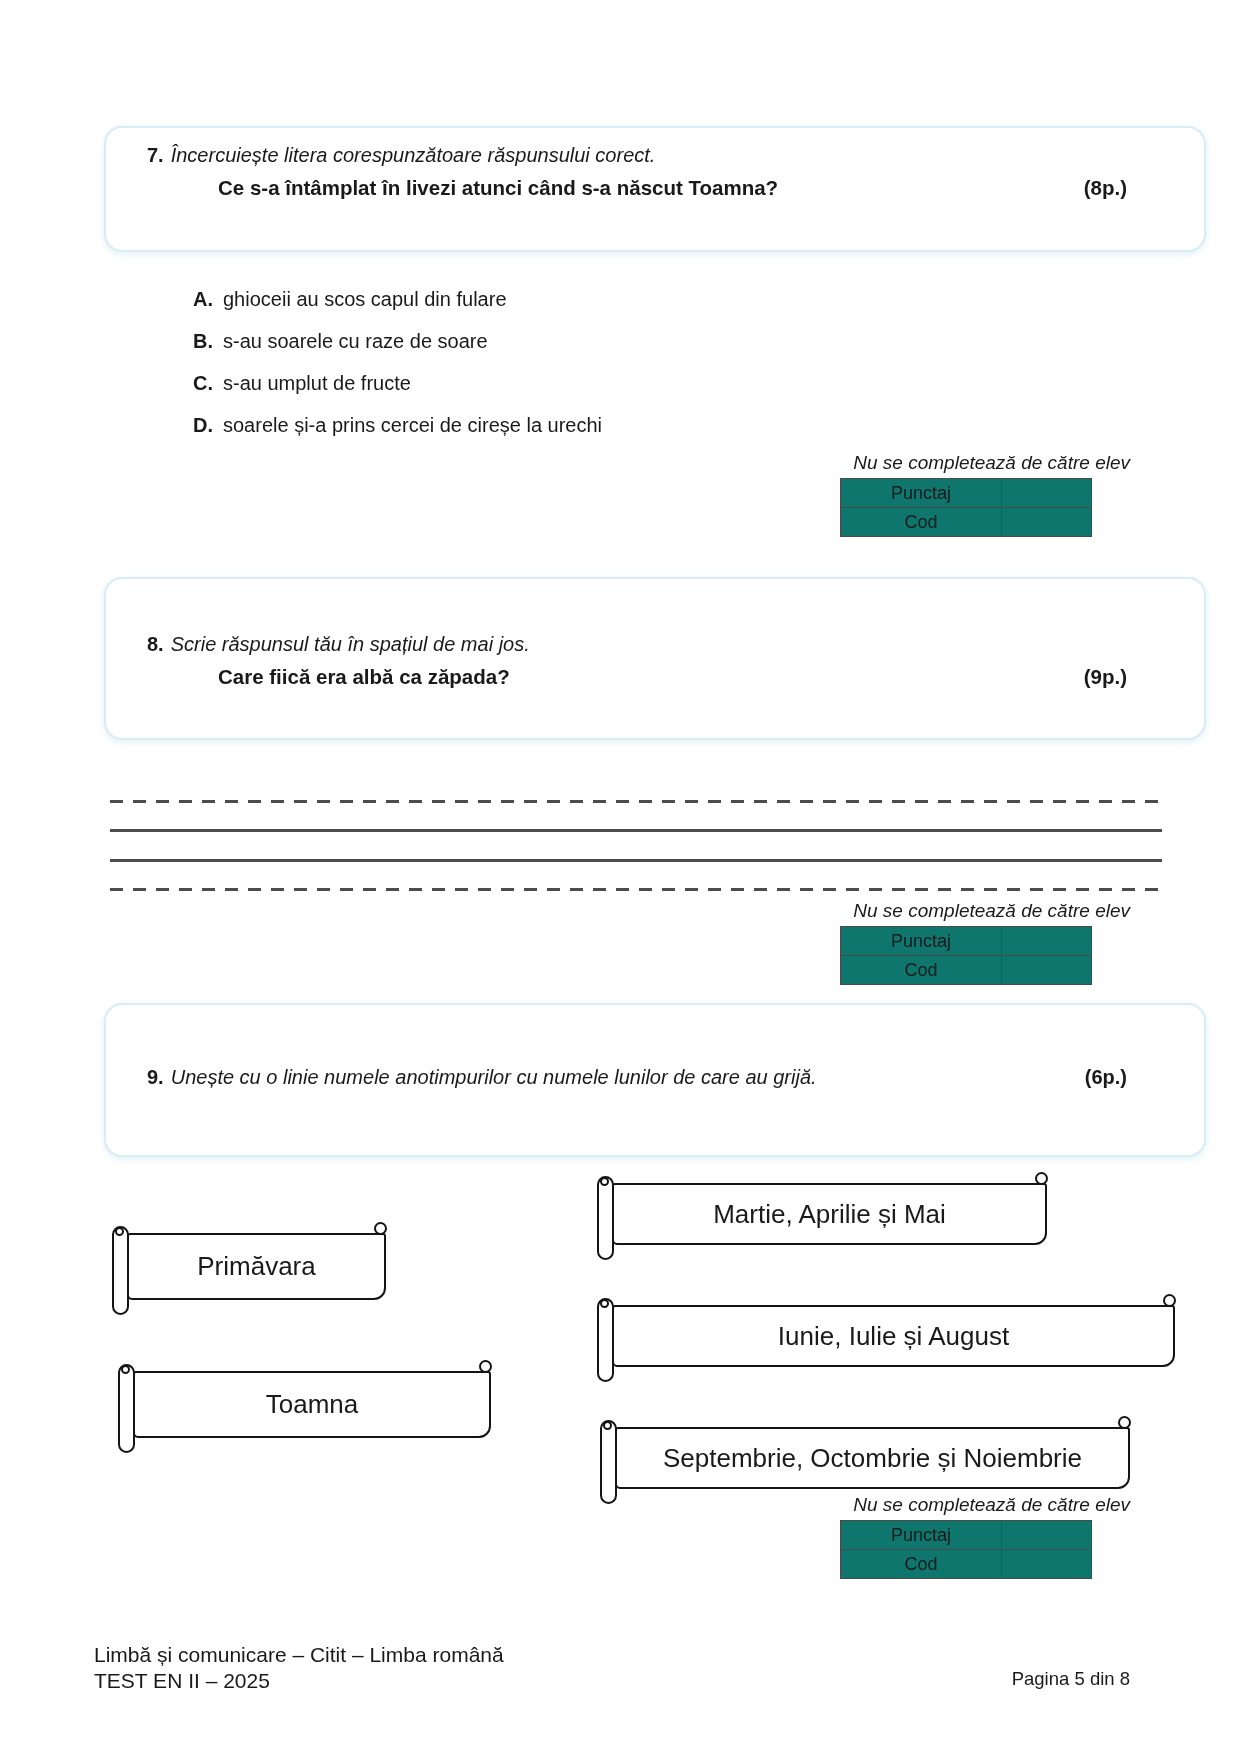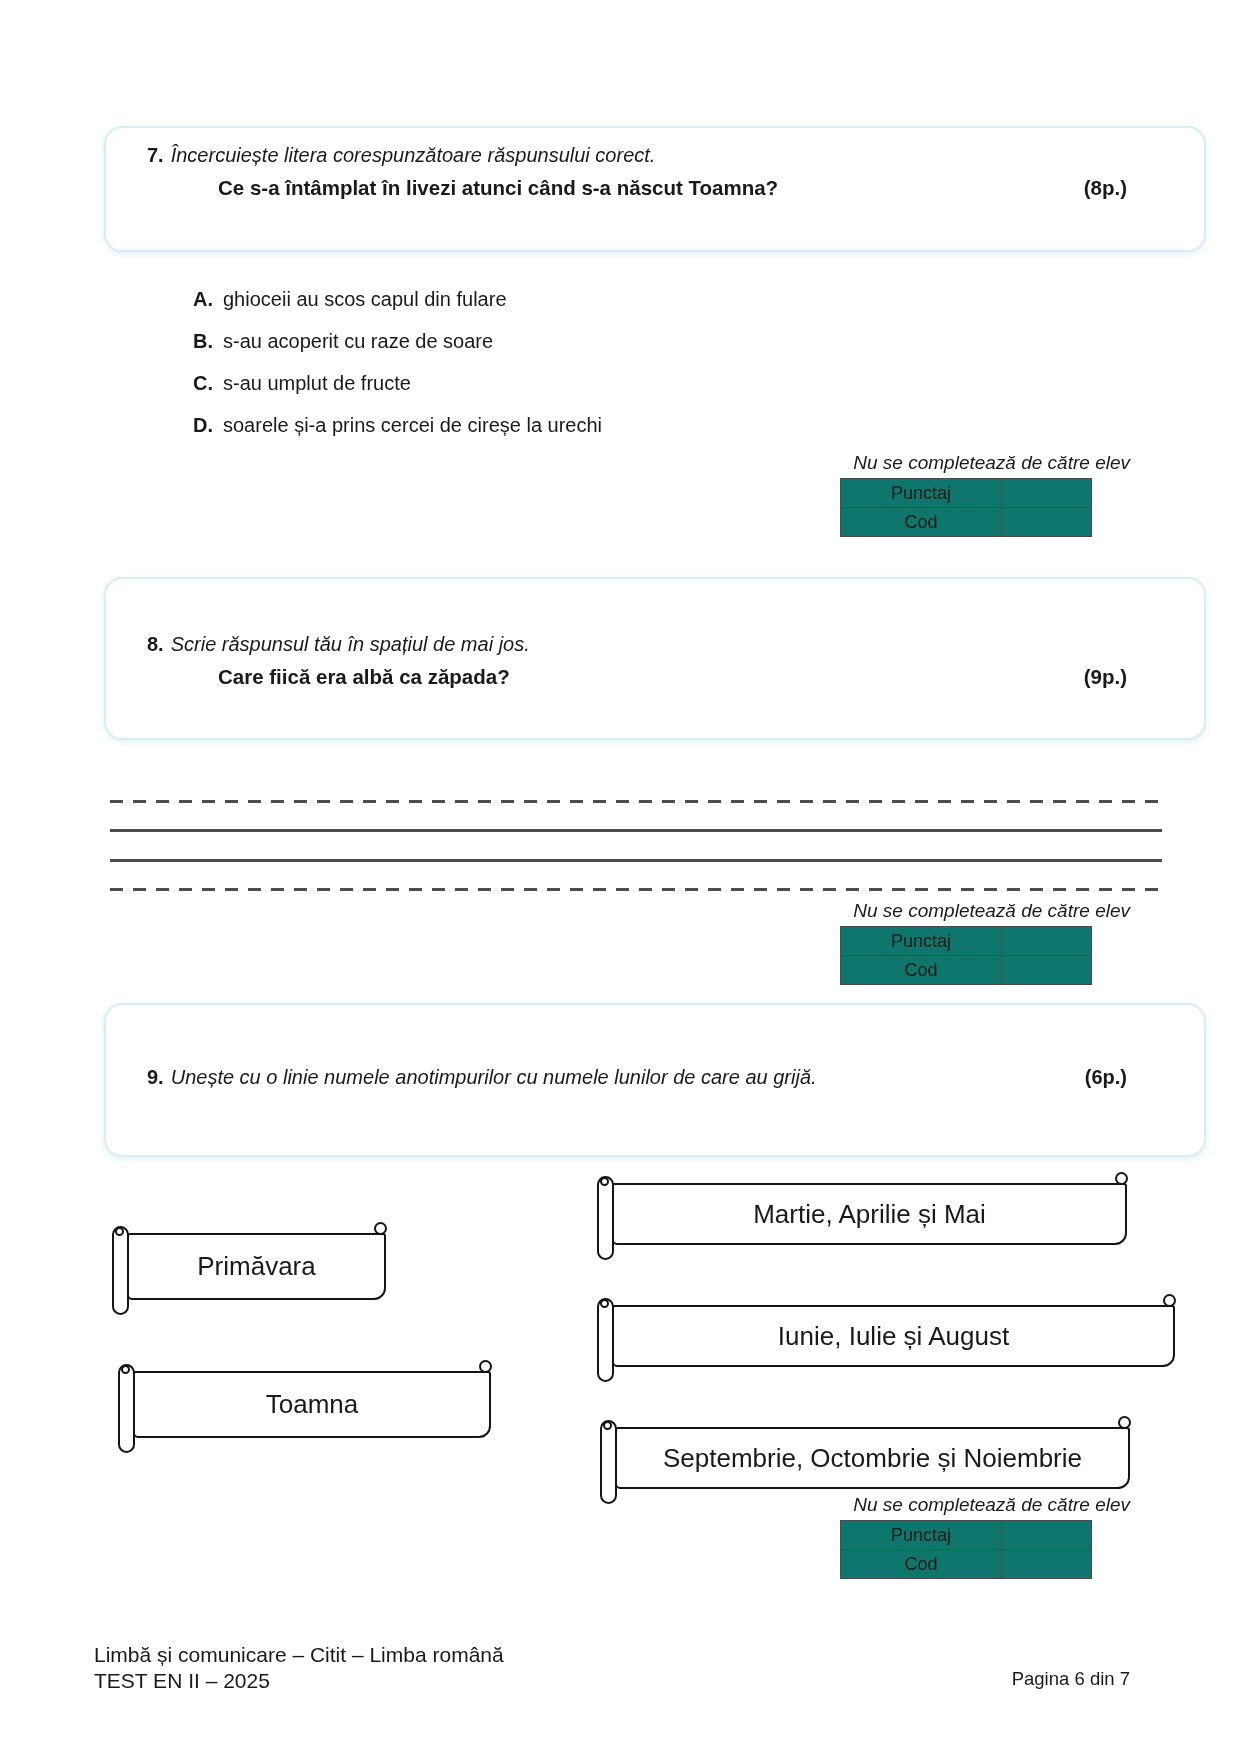--- a/index.html
+++ b/index.html
@@ -91,21 +91,21 @@
     background:#fff; border:2px solid #141414; border-radius:50%;
     box-sizing:border-box;
   }
   .scroll-label {
     position:absolute; left:15px; right:0; top:11px; bottom:15px;
     display:flex; align-items:center; justify-content:center;
     font-size:26px;
   }
   #banner-season-1 { left:112px; top:1222px; width:274px; height:93px; }
   #banner-season-2 { left:118px; top:1360px; width:325px; height:93px;padding-left:48px; }
-  #banner-months-1 { left:597px; top:1172px; width:530px; height:88px; }
+  #banner-months-1 { left:597px; top:1172px; width:450px; height:88px; }
   #banner-months-2 { left:597px; top:1294px; width:530px; height:88px;padding-left:48px; }
   #banner-months-3 { left:600px; top:1416px; width:530px; height:88px; }
 
   
   .footer-left  { position:absolute; left:94px; top:1642px; font-size:21px; line-height:26px; }
   .footer-right { position:absolute; right:111px; top:1668px; font-size:18.5px; }
 </style>
 </head>
 <body>
 
@@ -124,21 +124,21 @@
     </div>
   </section>
 
   <div class="options">
     <div class="option">
       <span class="opt-letter">A.</span>
       <span>ghioceii au scos capul din fulare</span>
     </div>
     <div class="option">
       <span class="opt-letter">B.</span>
-      <span>s-au acoperit cu raze de soare</span>
+      <span>s-au soarele cu raze de soare</span>
     </div>
     <div class="option">
       <span class="opt-letter">C.</span>
       <span>s-au umplut de fructe</span>
     </div>
     <div class="option">
       <span class="opt-letter">D.</span>
       <span>soarele și-a prins cercei de cireșe la urechi</span>
     </div>
   </div>
@@ -247,15 +247,15 @@
         <div class="score-cell-label">Cod</div>
         <div class="score-cell-value"></div>
       </div>
     </div>
   </div>
 
   <div class="footer-left">
     <div>Limbă și comunicare – Citit – Limba română</div>
     <div>TEST EN II – 2025</div>
   </div>
-  <div class="footer-right">Pagina 6 din 7</div>
+  <div class="footer-right">Pagina 5 din 8</div>
 
 </div>
 
 </body></html>

